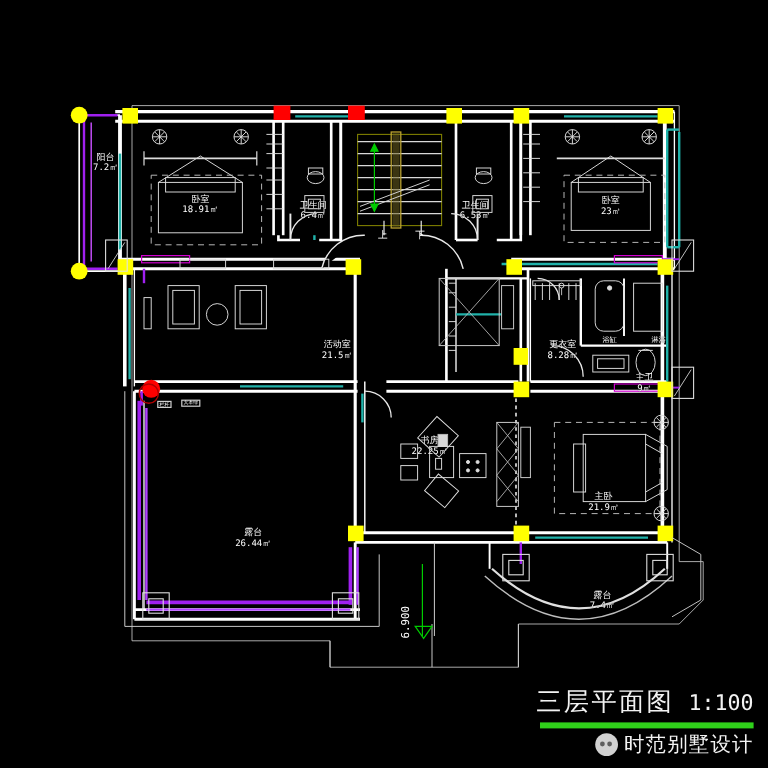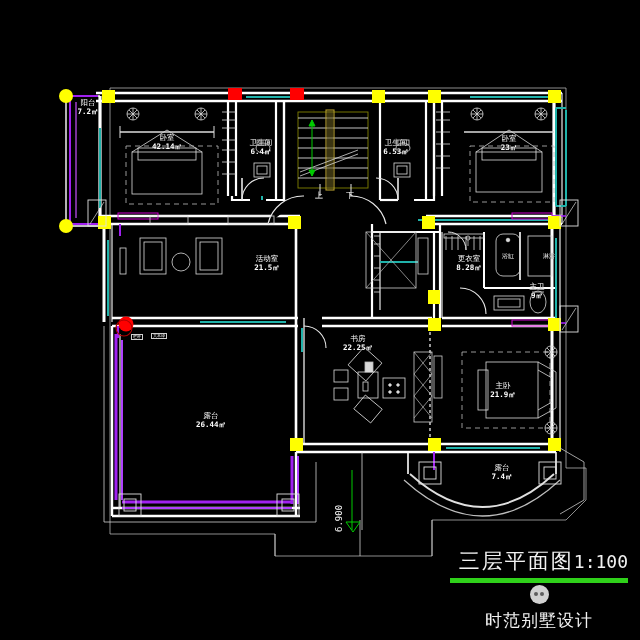--- a/index.html
+++ b/index.html
@@ -29,23 +29,24 @@
   .room-label {
     position: absolute;
     color: #ffffff;
     font-size: 7.5px;
     line-height: 1.25;
     text-align: center;
     white-space: nowrap;
     letter-spacing: 0px;
     text-shadow: 0 0 1px #000;
     pointer-events: none;
+    margin-top: 28px;
   }
   .room-label .nm { display:block; font-size: 7.5px; }
-  .room-label .ar { display:block; font-size: 7.5px; font-family:"DejaVu Sans Mono","Liberation Mono",monospace;font-weight:bold; }
+  .room-label .ar { display:block; font-size: 7.5px; font-family:"DejaVu Sans Mono","Liberation Mono",monospace; }
   .stair-dir {
     position: absolute;
     color: #ffffff;
     font-size: 8px;
   }
   .elev-text {
     position: absolute;
     color: #ffffff;
     font-size: 9px;
     font-family: "DejaVu Sans Mono","Liberation Mono",monospace;
@@ -71,35 +72,35 @@
   }
   #title-row {
     color: #f2f2f2;
     font-size: 21px;
     letter-spacing: 2px;
     white-space: nowrap;
     font-family: "DejaVu Sans", "Liberation Sans", sans-serif;
   }
   #title-row .scale {
     font-size: 18px;
+    margin-left: 12px;
     font-family: "DejaVu Sans Mono","Liberation Mono",monospace;
     letter-spacing: 0px;
   }
   #green-bar {
     height: 5px;
     background: #2fd11a;
     margin: 3px 0 2px auto;
     width: 178px;
   }
   #wm-row {
     display: flex;
     align-items: center;
     justify-content: flex-end;
     gap: 5px;
-    flex-direction: column;
   }
   #wm-icon {
     width: 19px; height: 19px;
     border-radius: 50%;
     background: rgba(255,255,255,0.82);
     position: relative;
     flex: none;
   }
   #wm-icon::before, #wm-icon::after {
     content: "";
@@ -473,39 +474,39 @@
     </g>
   </svg>
 
   <div class="room-label" style="left:66px; top:98px; width:44px;">
     <span class="nm">阳台</span>
     <span class="ar">7.2㎡</span>
   </div>
 
   <div class="room-label" style="left:132px; top:133px; width:70px;">
     <span class="nm">卧室</span>
-    <span class="ar">42.14㎡</span>
+    <span class="ar">18.91㎡</span>
   </div>
 
   <div class="room-label" style="left:234px; top:138px; width:54px;">
     <span class="nm">卫生间</span>
     <span class="ar">6.4㎡</span>
   </div>
 
   <div class="room-label" style="left:369px; top:138px; width:54px;">
     <span class="nm">卫生间</span>
     <span class="ar">6.53㎡</span>
   </div>
 
   <div class="room-label" style="left:478px; top:134px; width:62px;">
     <span class="nm">卧室</span>
     <span class="ar">23㎡</span>
   </div>
 
-  <div class="room-label" style="left:212px; top:254px; width:70px;padding-left:20px;">
+  <div class="room-label" style="left:226px; top:254px; width:70px;padding-left:20px;">
     <span class="nm">活动室</span>
     <span class="ar">21.5㎡</span>
   </div>
 
   <div class="room-label" style="left:440px; top:254px; width:58px;">
     <span class="nm">更衣室</span>
     <span class="ar">8.28㎡</span>
   </div>
 
   <div class="room-label" style="left:513px; top:282px; width:48px;">

